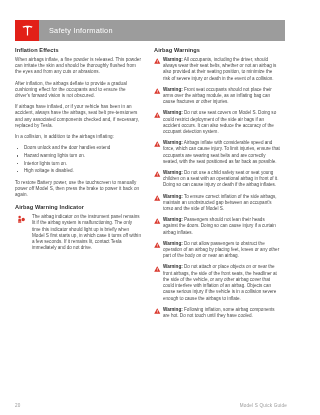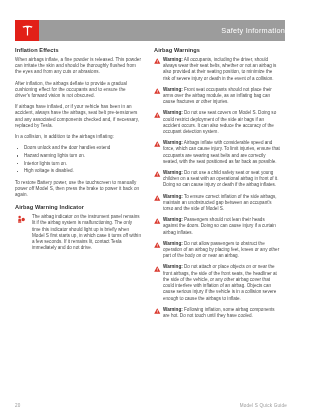--- a/index.html
+++ b/index.html
@@ -15,21 +15,21 @@
     width:300px;height:415px;
     box-sizing:border-box;
     background:#fff;
   }
   
   .header{
     position:absolute;
     left:15px; top:20px;
     width:270px; height:21px;
     background:#9c9c9c;
-    display:flex;align-items:center;justify-content:space-between;
+    display:flex;align-items:center;
   }
   .logo-box{
     width:24px;height:21px;
     background:#e22018;
     display:flex;align-items:center;justify-content:center;
     flex:0 0 auto;
   }
   .logo-box svg{display:block;}
   .header-title{
     color:#ffffff;

